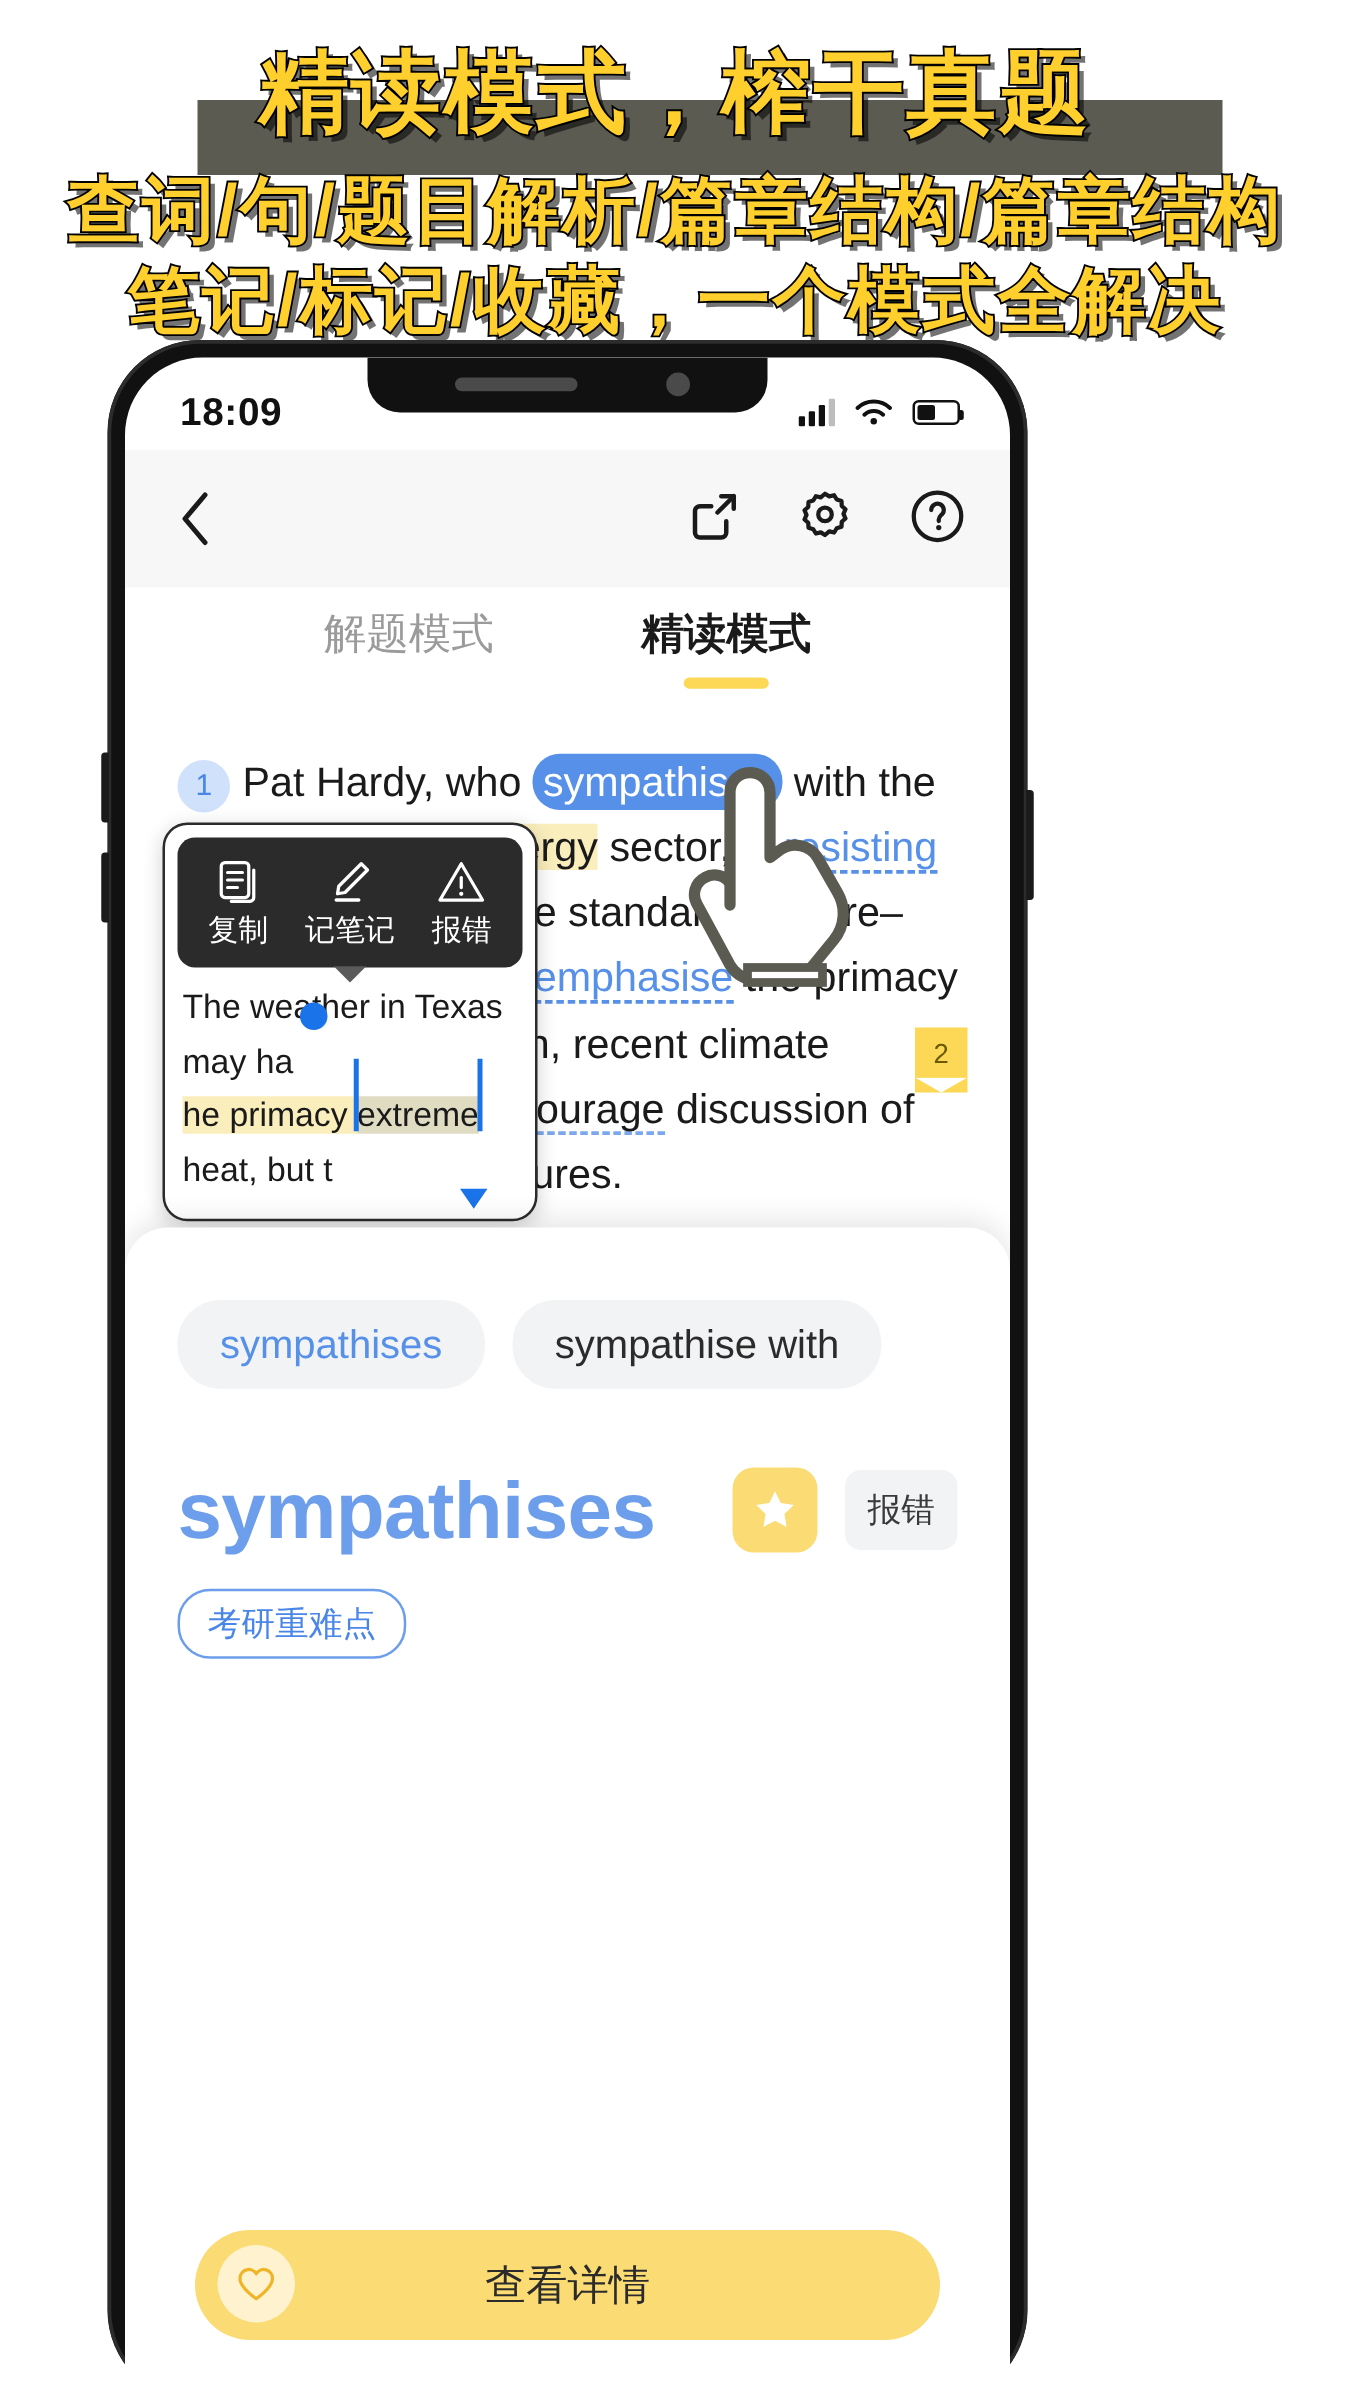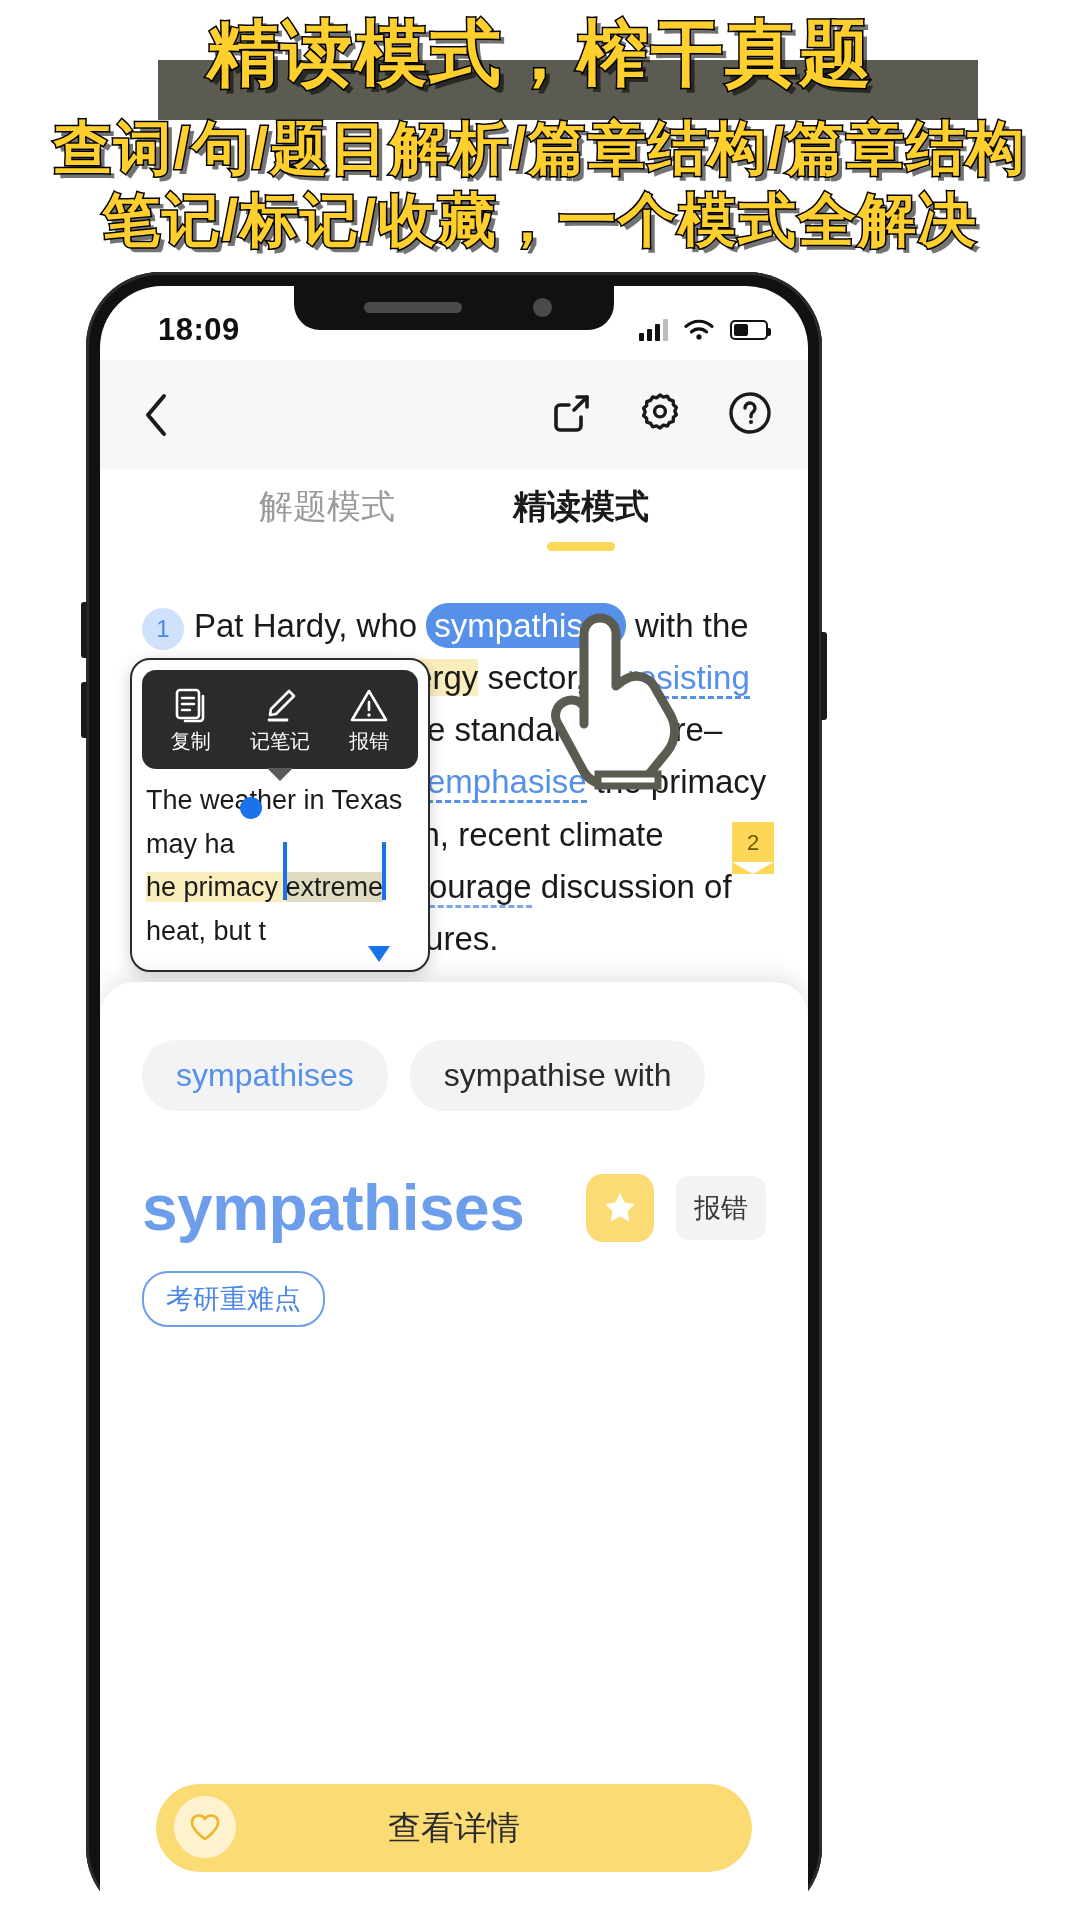--- a/index.html
+++ b/index.html
@@ -1,20 +1,20 @@
 <!DOCTYPE html>
 <html><head>
 <meta charset="utf-8">
 <style>
   * { margin:0; padding:0; box-sizing:border-box; }
   html,body { width:1080px; height:1920px; background:#ffffff;
     font-family:"Liberation Sans","DejaVu Sans",sans-serif; }
 
   
-  .promo { position:relative; width:1080px; height:270px; }
+  .promo { position:relative; width:1080px; height:270px;margin-top:20px; }
   .promo-band {
     position:absolute; left:158px; top:60px; width:820px; height:60px;
     background:#5c5b52;
   }
   .promo-line {
     position:absolute; width:100%; text-align:center;
     font-weight:bold; color:#ffcf2e; white-space:nowrap;
     -webkit-text-stroke:3px #000;
     paint-order:stroke fill;
     text-shadow:5px 5px 0 rgba(0,0,0,.55);
@@ -47,21 +47,21 @@
     width:320px; height:44px; background:#111;
     border-radius:0 0 26px 26px; z-index:6;
   }
   .notch .speaker { position:absolute; left:70px; top:16px; width:98px; height:11px;
     background:#4a4a4a; border-radius:6px; }
   .notch .cam { position:absolute; right:62px; top:12px; width:19px; height:19px;
     background:#4a4a4a; border-radius:50%; }
 
   
   .statusbar {
-    position:absolute; top:0; left:14px; right:0; height:74px;
+    position:absolute; top:0; left:0; right:0; height:74px;
     display:flex; align-items:center; justify-content:space-between;
     padding:14px 40px 0 44px; z-index:5;
   }
   .sb-time { font-size:31px; font-weight:600; color:#111; letter-spacing:.5px; }
   .sb-right { display:flex; align-items:center; gap:14px; }
   .sig { display:flex; align-items:flex-end; gap:3px; height:22px; }
   .sig i { width:5px; background:#111; border-radius:1px; display:block; }
   .sig i:nth-child(1){height:8px}.sig i:nth-child(2){height:12px}
   .sig i:nth-child(3){height:17px}.sig i:nth-child(4){height:22px;background:#bdbdbd}
   .batt { width:38px; height:20px; border:2px solid #111; border-radius:5px;
@@ -119,21 +119,21 @@
   
   .sel-card {
     position:absolute; left:30px; top:372px; width:300px;
     background:#fff; border:2px solid #2b2b2b; border-radius:20px;
     box-shadow:0 4px 16px rgba(0,0,0,.18); overflow:hidden; z-index:20;
   }
   .sel-menu { position:relative; background:#2b2b2b; border-radius:14px;
     margin:10px; padding:16px 4px 14px; display:flex; }
   .sel-menu .mi { flex:1; text-align:center; color:#fff; }
   .sel-menu .mi .gl { display:block; height:42px; }
-  .sel-menu .mi .lb { font-size:20px; }
+  .sel-menu .mi .lb { font-size:24px; }
   .sel-arrow { position:absolute; left:50%; transform:translateX(-50%);
     bottom:-12px; width:0; height:0; border-left:13px solid transparent;
     border-right:13px solid transparent; border-top:13px solid #5a5a5a; }
   .sel-text { font-size:27px; line-height:1.62; color:#1a1a1a;
     padding:0 14px 16px; position:relative; }
   .sel-hl { background:#dfdcc2; position:relative; }
   .sel-hl::before { content:""; position:absolute; left:-3px; top:-30px;
     width:4px; height:58px; background:#1a73e8; }
   .sel-hl::after { content:""; position:absolute; right:-3px; top:-30px;
     width:4px; height:58px; background:#1a73e8; }

